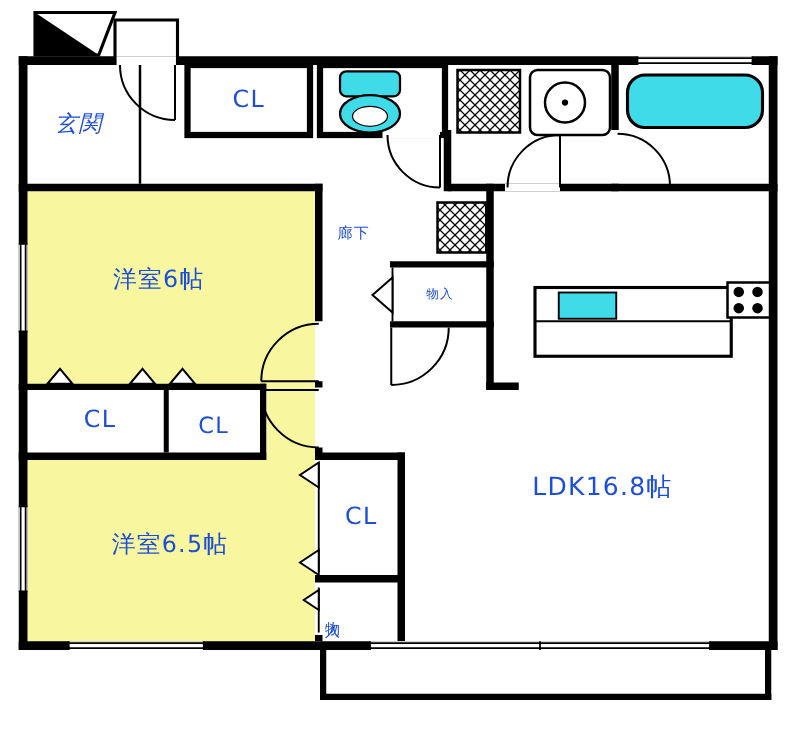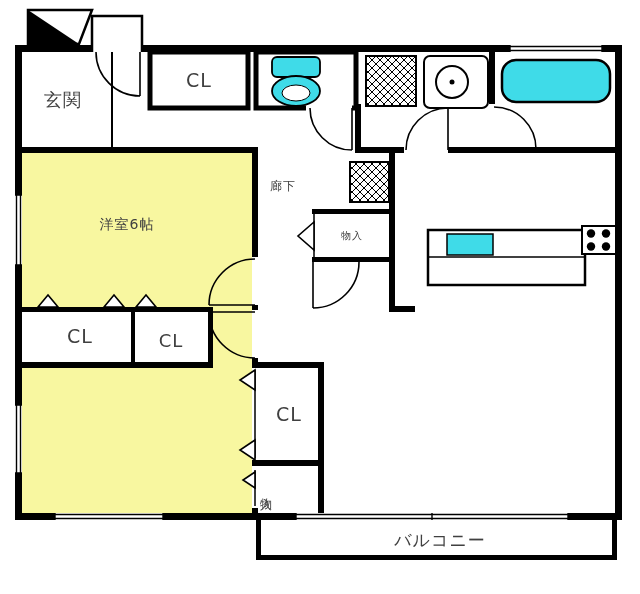--- a/index.html
+++ b/index.html
@@ -8,21 +8,21 @@
     --wall:#000000;
   }
   html,body{margin:0;padding:0;background:#ffffff;}
   .stage{
     position:relative;width:640px;height:594px;background:#ffffff;overflow:hidden;
     font-family:"DejaVu Sans","Liberation Sans",sans-serif;
   }
   .stage svg{position:absolute;left:0;top:0;}
   .lbl{
     position:absolute;transform:translate(-50%,-50%);
-    color:#404040;white-space:nowrap;letter-spacing:1px;line-height:1;
+    color:#1d4ed8;white-space:nowrap;letter-spacing:1px;line-height:1;
   }
   .vtext{
     writing-mode:vertical-rl;text-orientation:upright;letter-spacing:0;
   }
 </style>
 </head>
 <body>
 
 <div class="stage">
 
@@ -155,35 +155,36 @@
     <g>
       <path d="M92,52 L92,16 L142,16 L142,52" fill="none" stroke="#000" stroke-width="2.5"></path>
       <path d="M112,52 L112,147" stroke="#000" stroke-width="2"></path>
     </g>
     <g>
       <polygon points="28,10 92,10 79,44 28,44" fill="#ffffff" stroke="#000" stroke-width="2.5"></polygon>
       <polygon points="28,10 79,44 28,44" fill="#000000"></polygon>
     </g>
   </svg>
 
-  <div class="lbl" style="left:63px;top:100px;font-size:18px;">玄関</div>
+  <div class="lbl" style="left:63px;top:100px;font-size:18px;font-style:italic;">玄関</div>
 
   <div class="lbl" style="left:199px;top:80px;font-size:19px;">CL</div>
 
   <div class="lbl" style="left:283px;top:186px;font-size:12px;">廊下</div>
 
-  <div class="lbl" style="left:127px;top:224px;font-size:14px;">洋室6帖</div>
+  <div class="lbl" style="left:127px;top:224px;font-size:19px;">洋室6帖</div>
 
   <div class="lbl" style="left:352px;top:236px;font-size:10px;">物入</div>
 
   <div class="lbl" style="left:80px;top:336px;font-size:19px;">CL</div>
 
   <div class="lbl" style="left:171px;top:341px;font-size:18px;">CL</div>
 
+  <div class="lbl" style="left:136px;top:436px;font-size:19px;">洋室6.5帖</div>
 
   <div class="lbl" style="left:289px;top:414px;font-size:19px;">CL</div>
 
   <div class="lbl vtext" style="left:266px;top:488px;font-size:12px;">物入</div>
 
+  <div class="lbl" style="left:482px;top:389px;font-size:20px;">LDK16.8帖</div>
 
-  <div class="lbl" style="left:440px;top:540px;font-size:17px;">バルコニー</div>
 
 </div>
 
 </body></html>

